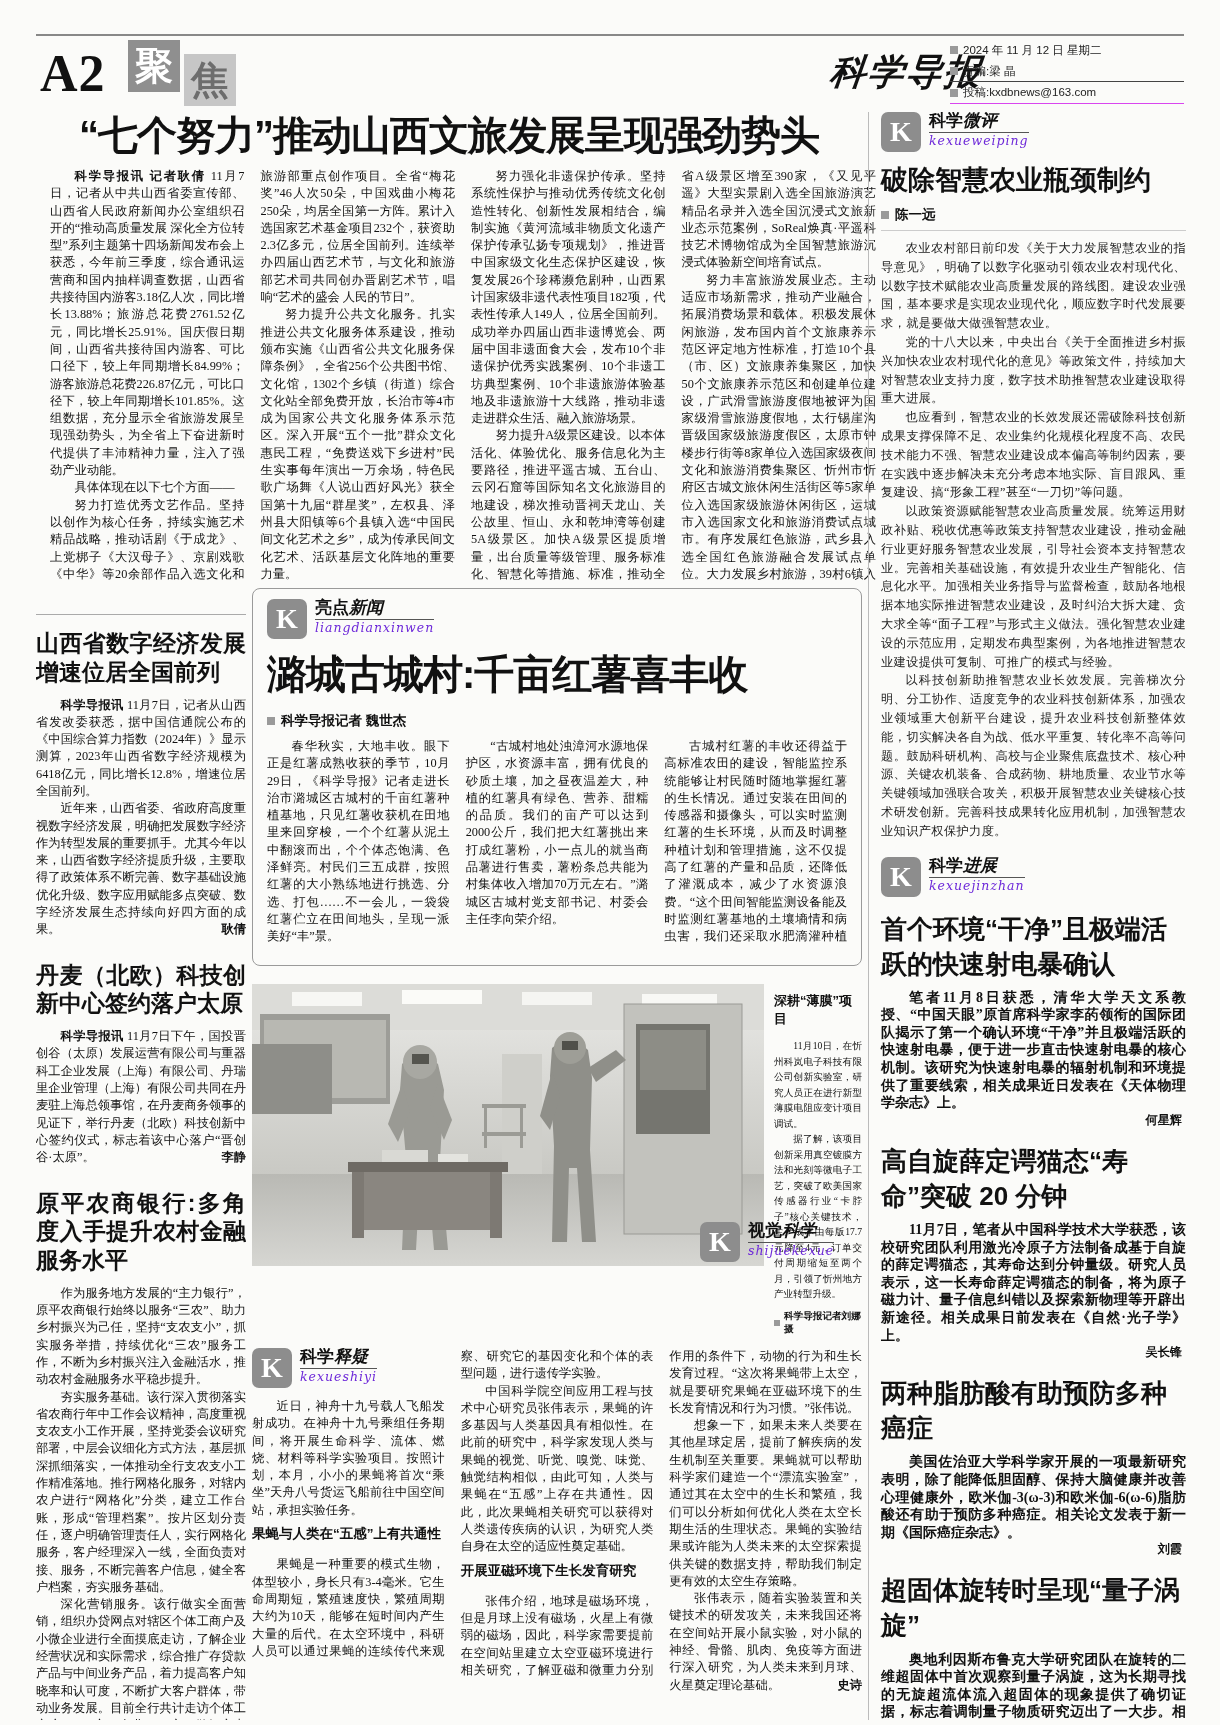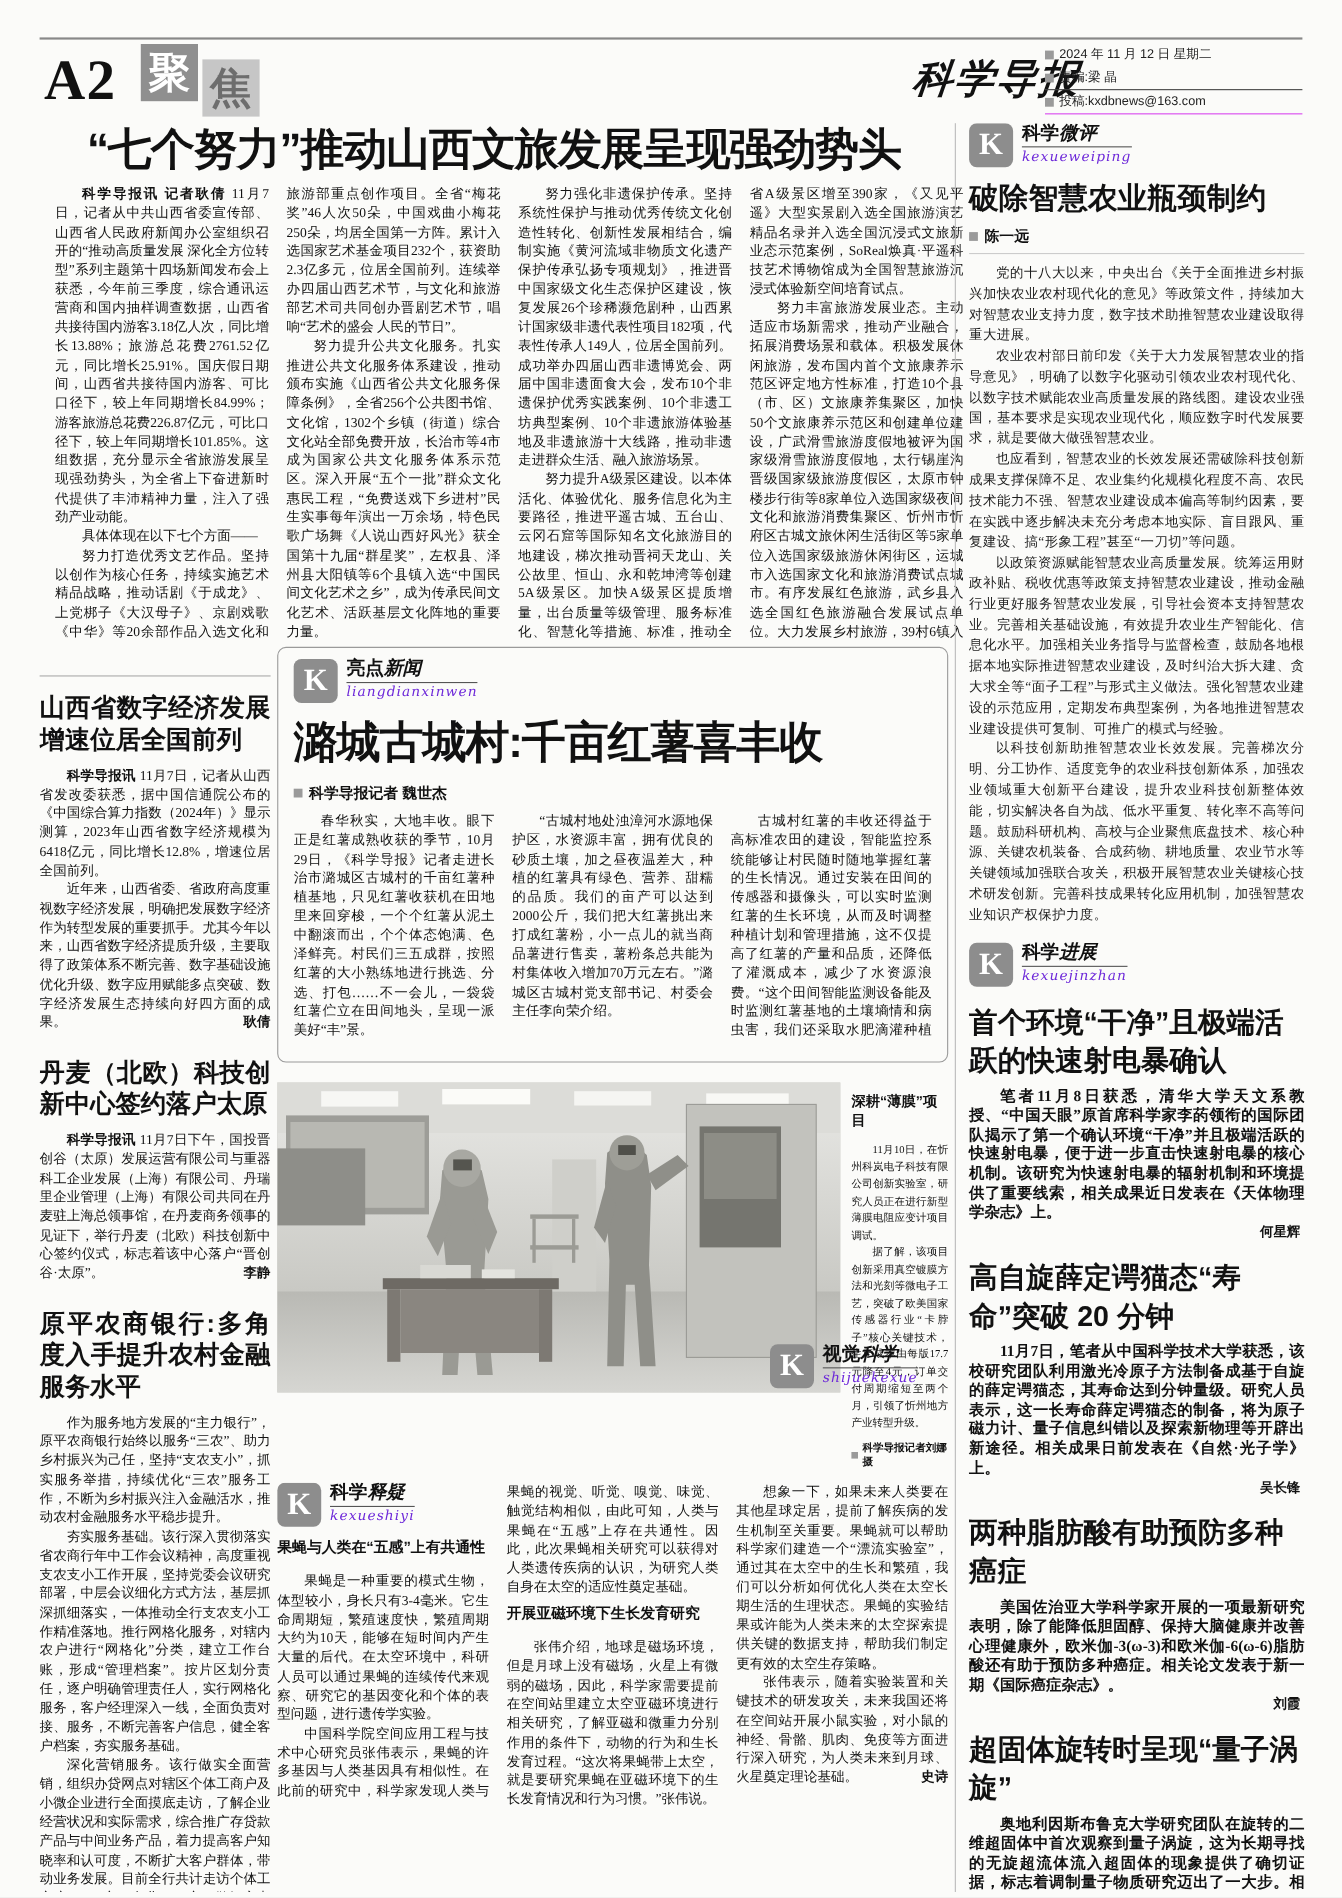--- a/index.html
+++ b/index.html
@@ -254,20 +254,21 @@
 
   <div class="abs body-txt fly-cols" style="left:252px; top:1348px; width:610px;">
     <div class="sec-logo fly-logo">
       <div class="kbox">K</div>
       <div class="sec-tt">
         <span class="t1">科学</span><span class="t2">释疑</span>
         <div class="line"></div>
         <div class="py">kexueshiyi</div>
       </div>
     </div>
+    <p>近日，神舟十九号载人飞船发射成功。在神舟十九号乘组任务期间，将开展生命科学、流体、燃烧、材料等科学实验项目。按照计划，本月，小小的果蝇将首次“乘坐”天舟八号货运飞船前往中国空间站，承担实验任务。</p>
     <p class="subhead">果蝇与人类在“五感”上有共通性</p>
     <p>果蝇是一种重要的模式生物，体型较小，身长只有3-4毫米。它生命周期短，繁殖速度快，繁殖周期大约为10天，能够在短时间内产生大量的后代。在太空环境中，科研人员可以通过果蝇的连续传代来观察、研究它的基因变化和个体的表型问题，进行遗传学实验。</p>
     <p>中国科学院空间应用工程与技术中心研究员张伟表示，果蝇的许多基因与人类基因具有相似性。在此前的研究中，科学家发现人类与果蝇的视觉、听觉、嗅觉、味觉、触觉结构相似，由此可知，人类与果蝇在“五感”上存在共通性。因此，此次果蝇相关研究可以获得对人类遗传疾病的认识，为研究人类自身在太空的适应性奠定基础。</p>
     <p class="subhead">开展亚磁环境下生长发育研究</p>
     <p>张伟介绍，地球是磁场环境，但是月球上没有磁场，火星上有微弱的磁场，因此，科学家需要提前在空间站里建立太空亚磁环境进行相关研究，了解亚磁和微重力分别作用的条件下，动物的行为和生长发育过程。“这次将果蝇带上太空，就是要研究果蝇在亚磁环境下的生长发育情况和行为习惯。”张伟说。</p>
     <p>想象一下，如果未来人类要在其他星球定居，提前了解疾病的发生机制至关重要。果蝇就可以帮助科学家们建造一个“漂流实验室”，通过其在太空中的生长和繁殖，我们可以分析如何优化人类在太空长期生活的生理状态。果蝇的实验结果或许能为人类未来的太空探索提供关键的数据支持，帮助我们制定更有效的太空生存策略。</p>
     <p><span>张伟表示，随着实验装置和关键技术的研发攻关，未来我国还将在空间站开展小鼠实验，对小鼠的神经、骨骼、肌肉、免疫等方面进行深入研究，为人类未来到月球、火星奠定理论基础。</span><span class="author-inline">史诗</span></p>
   </div>
 
   <div class="abs rrail" style="left:868px; top:112px; width:318px; height:1608px;">
@@ -281,22 +282,22 @@
       </div>
     </div>
 
     <div class="wp-head">破除智慧农业瓶颈制约</div>
     <div class="wp-author">
       <span class="sq"></span>
       <span>陈一远</span>
     </div>
 
     <div class="wp-body">
+      <p>农业农村部日前印发《关于大力发展智慧农业的指导意见》，明确了以数字化驱动引领农业农村现代化、以数字技术赋能农业高质量发展的路线图。建设农业强国，基本要求是实现农业现代化，顺应数字时代发展要求，就是要做大做强智慧农业。</p>
       <p>党的十八大以来，中央出台《关于全面推进乡村振兴加快农业农村现代化的意见》等政策文件，持续加大对智慧农业支持力度，数字技术助推智慧农业建设取得重大进展。</p>
-      <p>农业农村部日前印发《关于大力发展智慧农业的指导意见》，明确了以数字化驱动引领农业农村现代化、以数字技术赋能农业高质量发展的路线图。建设农业强国，基本要求是实现农业现代化，顺应数字时代发展要求，就是要做大做强智慧农业。</p>
       <p>也应看到，智慧农业的长效发展还需破除科技创新成果支撑保障不足、农业集约化规模化程度不高、农民技术能力不强、智慧农业建设成本偏高等制约因素，要在实践中逐步解决未充分考虑本地实际、盲目跟风、重复建设、搞“形象工程”甚至“一刀切”等问题。</p>
       <p>以政策资源赋能智慧农业高质量发展。统筹运用财政补贴、税收优惠等政策支持智慧农业建设，推动金融行业更好服务智慧农业发展，引导社会资本支持智慧农业。完善相关基础设施，有效提升农业生产智能化、信息化水平。加强相关业务指导与监督检查，鼓励各地根据本地实际推进智慧农业建设，及时纠治大拆大建、贪大求全等“面子工程”与形式主义做法。强化智慧农业建设的示范应用，定期发布典型案例，为各地推进智慧农业建设提供可复制、可推广的模式与经验。</p>
       <p>以科技创新助推智慧农业长效发展。完善梯次分明、分工协作、适度竞争的农业科技创新体系，加强农业领域重大创新平台建设，提升农业科技创新整体效能，切实解决各自为战、低水平重复、转化率不高等问题。鼓励科研机构、高校与企业聚焦底盘技术、核心种源、关键农机装备、合成药物、耕地质量、农业节水等关键领域加强联合攻关，积极开展智慧农业关键核心技术研发创新。完善科技成果转化应用机制，加强智慧农业知识产权保护力度。</p>
     </div>
 
     <div class="sec-logo" style="margin-top:16px;">
       <div class="kbox">K</div>
       <div class="sec-tt">
         <span class="t1">科学</span><span class="t2">进展</span>
         <div class="line"></div>

